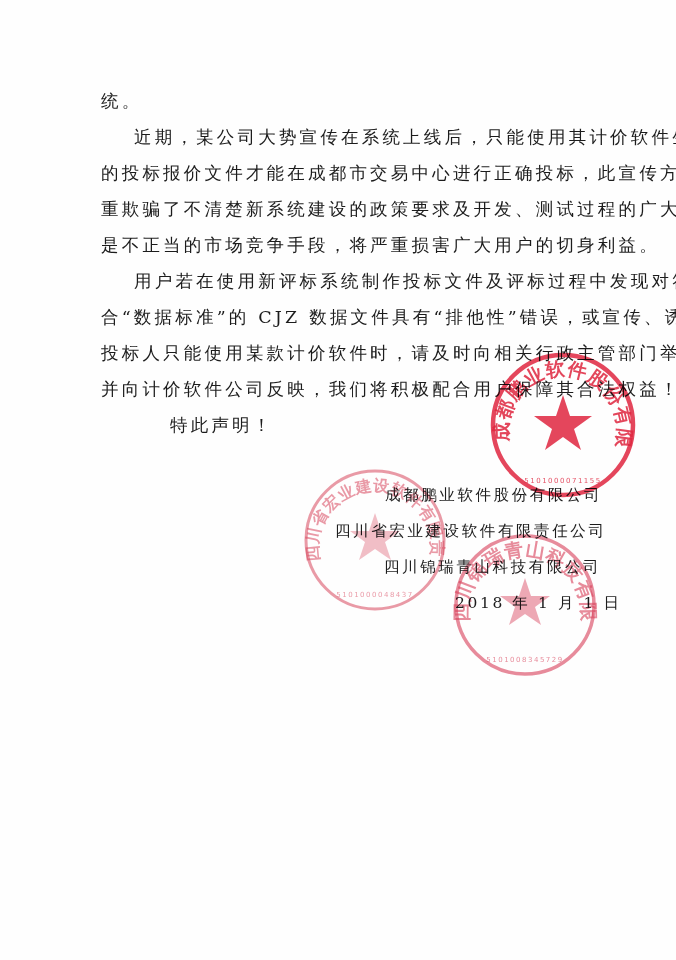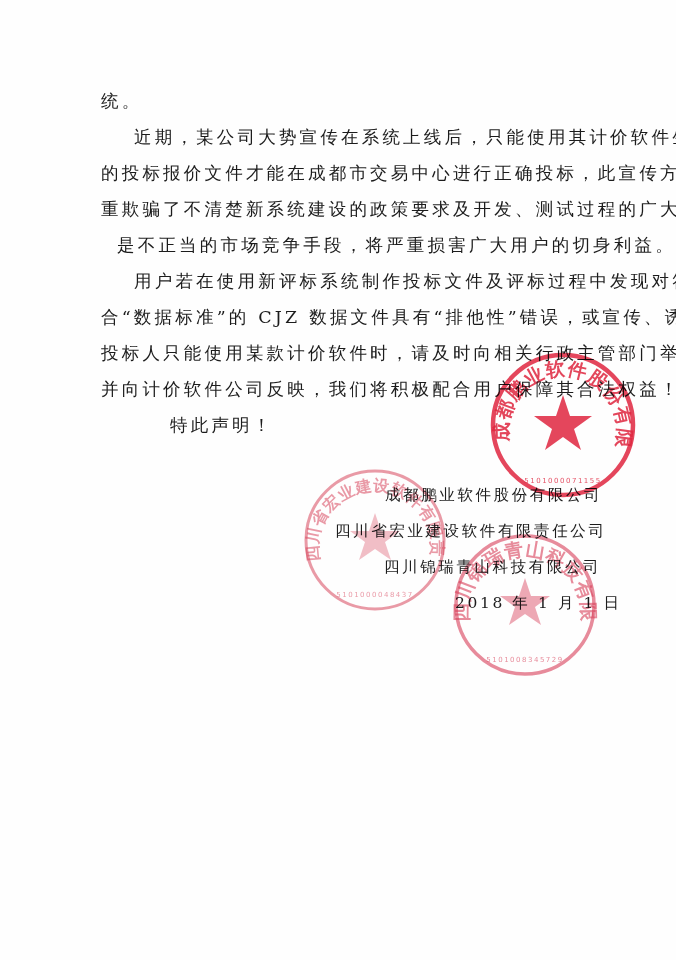--- a/index.html
+++ b/index.html
@@ -50,21 +50,21 @@
   </style>
 </head>
 <body>
 
 <div class="page">
 
   <div class="line" style="top:90px;">统。</div>
   <div class="line indent" style="top:126px;">近期，某公司大势宣传在系统上线后，只能使用其计价软件生成</div>
   <div class="line" style="top:162px;">的投标报价文件才能在成都市交易中心进行正确投标，此宣传方式严</div>
   <div class="line" style="top:198px;">重欺骗了不清楚新系统建设的政策要求及开发、测试过程的广大用户，</div>
-  <div class="line" style="top:234px;margin-left:16px;">是不正当的市场竞争手段，将严重损害广大用户的切身利益。</div>
+  <div class="line" style="top:234px;">是不正当的市场竞争手段，将严重损害广大用户的切身利益。</div>
   <div class="line indent" style="top:270px;">用户若在使用新评标系统制作投标文件及评标过程中发现对符</div>
   <div class="line" style="top:306px;">合“数据标准”的 CJZ 数据文件具有“排他性”错误，或宣传、诱导</div>
   <div class="line" style="top:342px;">投标人只能使用某款计价软件时，请及时向相关行政主管部门举报，</div>
   <div class="line" style="top:378px;">并向计价软件公司反映，我们将积极配合用户保障其合法权益！</div>
   <div class="line indent" style="top:414px;margin-left:36px;">特此声明！</div>
 
   <div class="sig" style="top:485px; left:385px;">成都鹏业软件股份有限公司</div>
   <div class="sig" style="top:521px; left:335px;">四川省宏业建设软件有限责任公司</div>
   <div class="sig" style="top:557px; left:384px;">四川锦瑞青山科技有限公司</div>
   <div class="sig" style="top:593px; left:455px;">2018 年 1 月 1 日</div>

